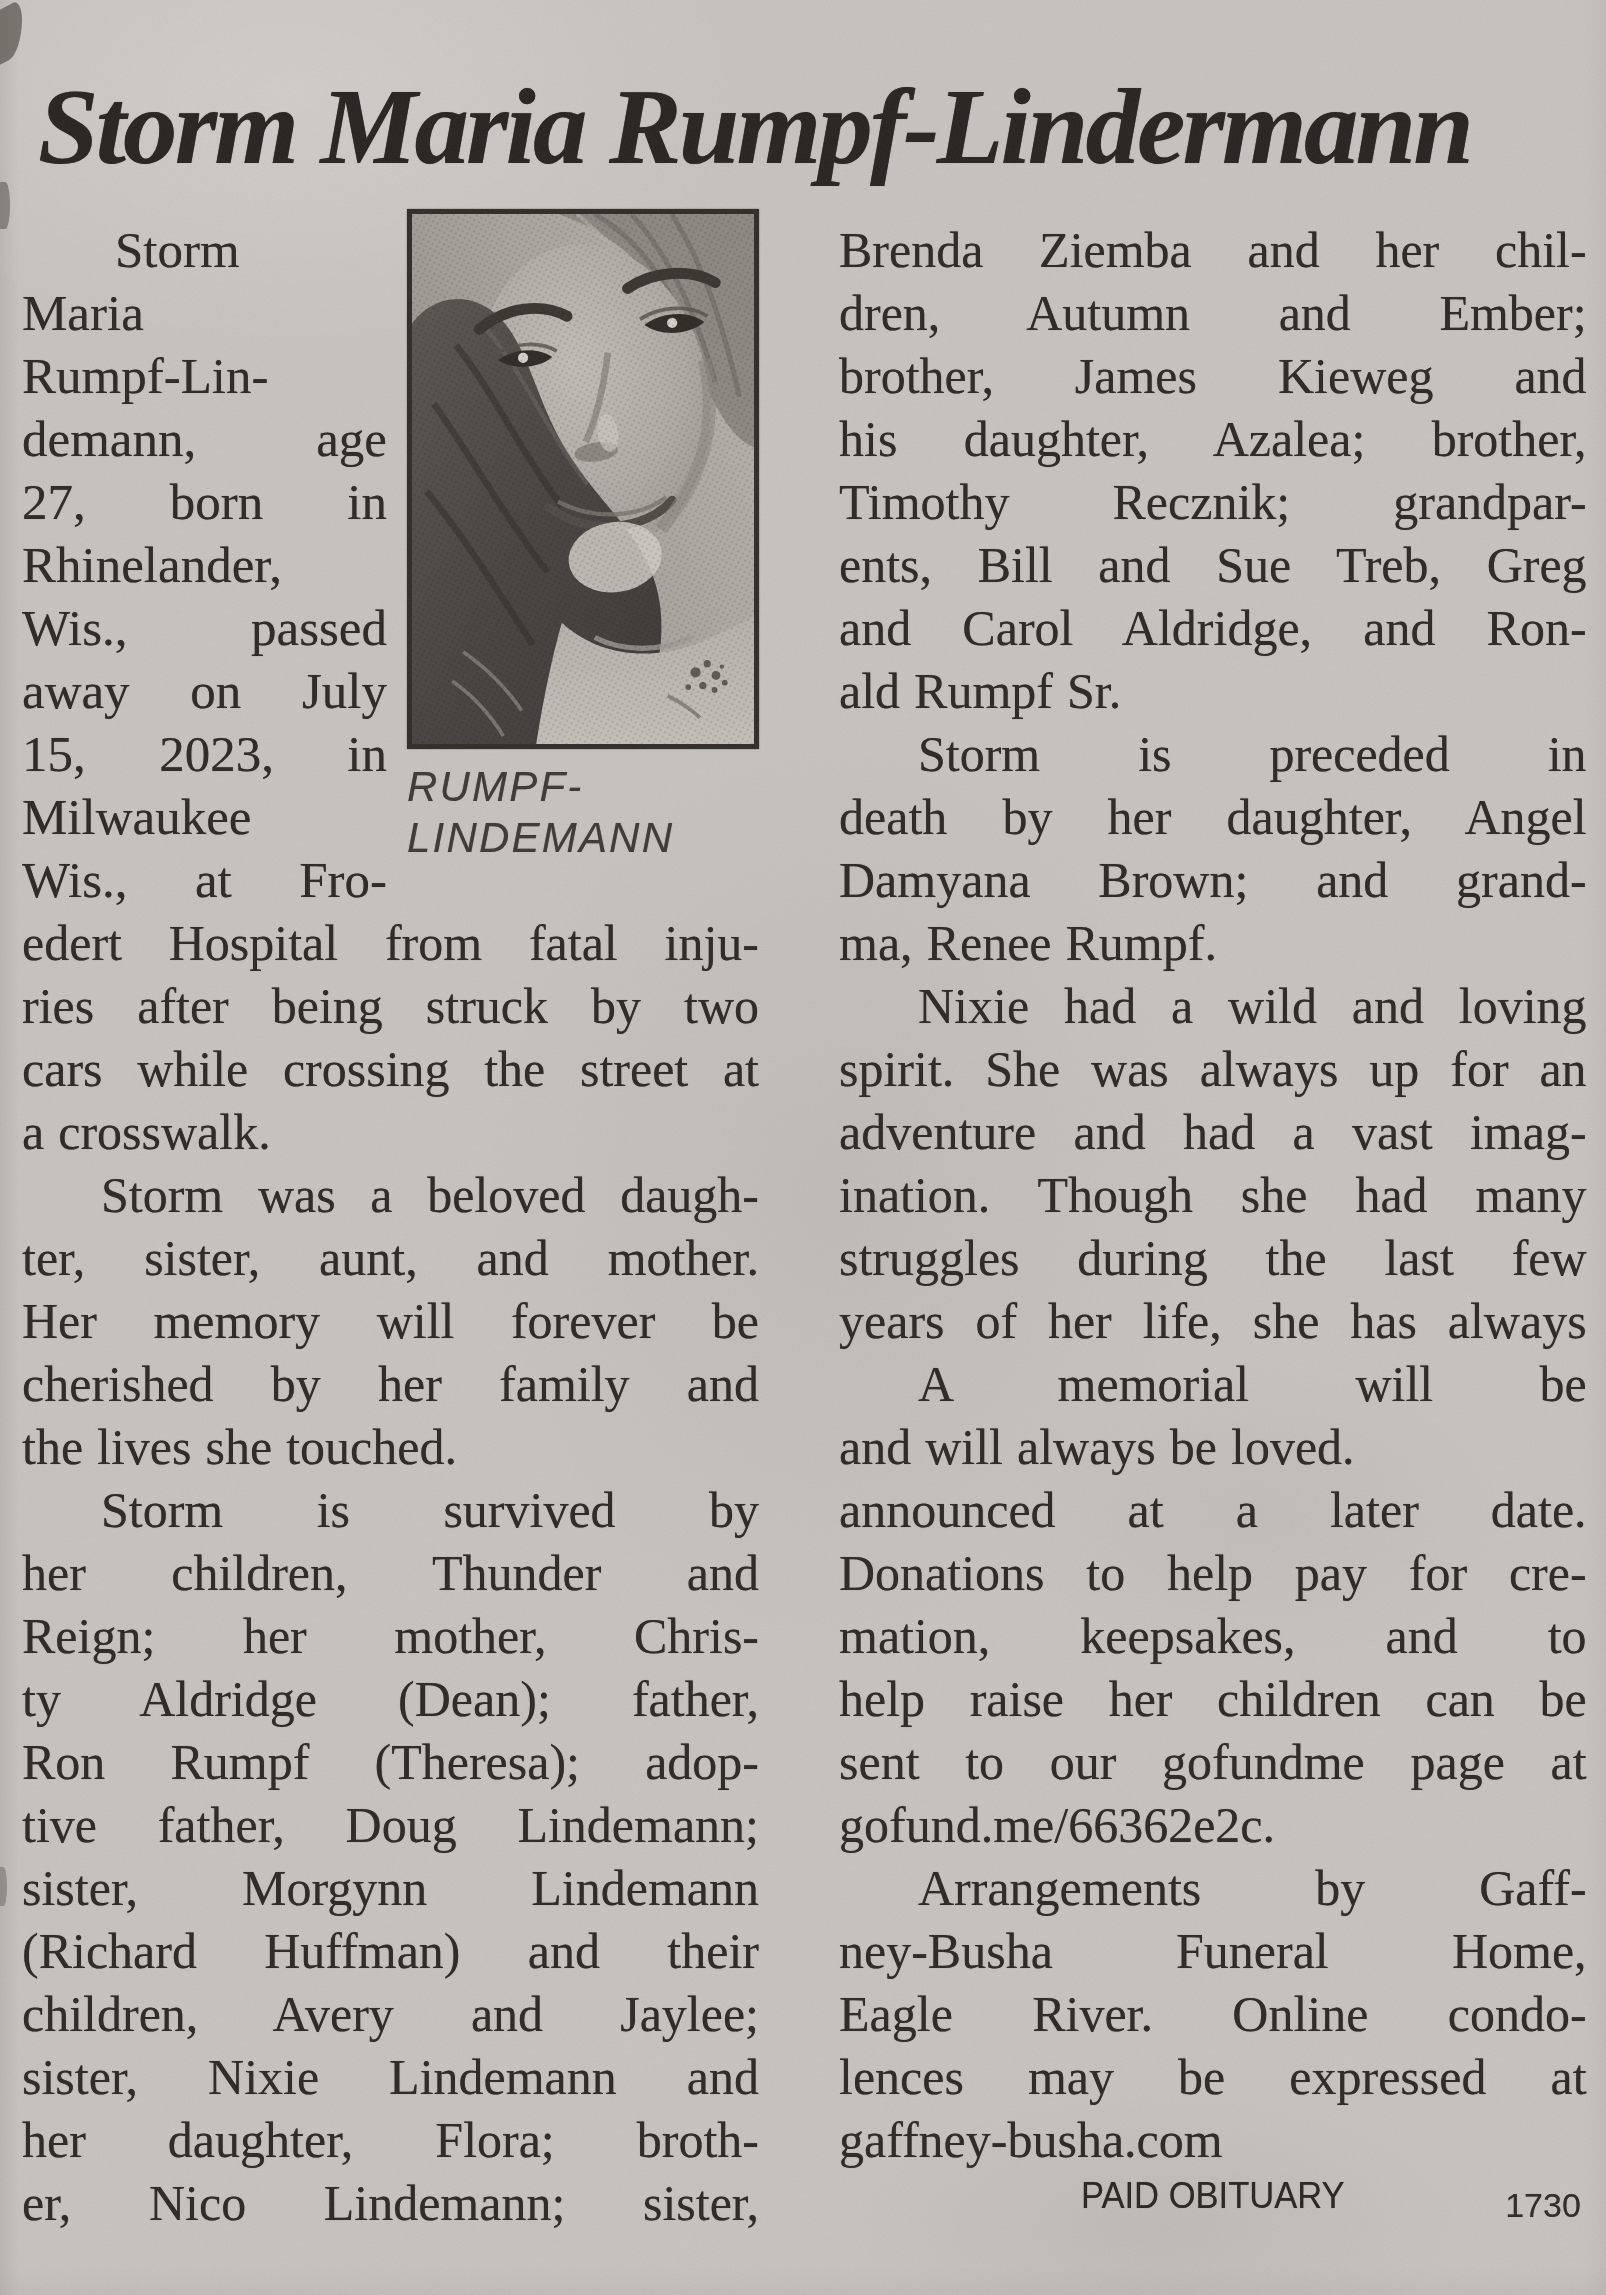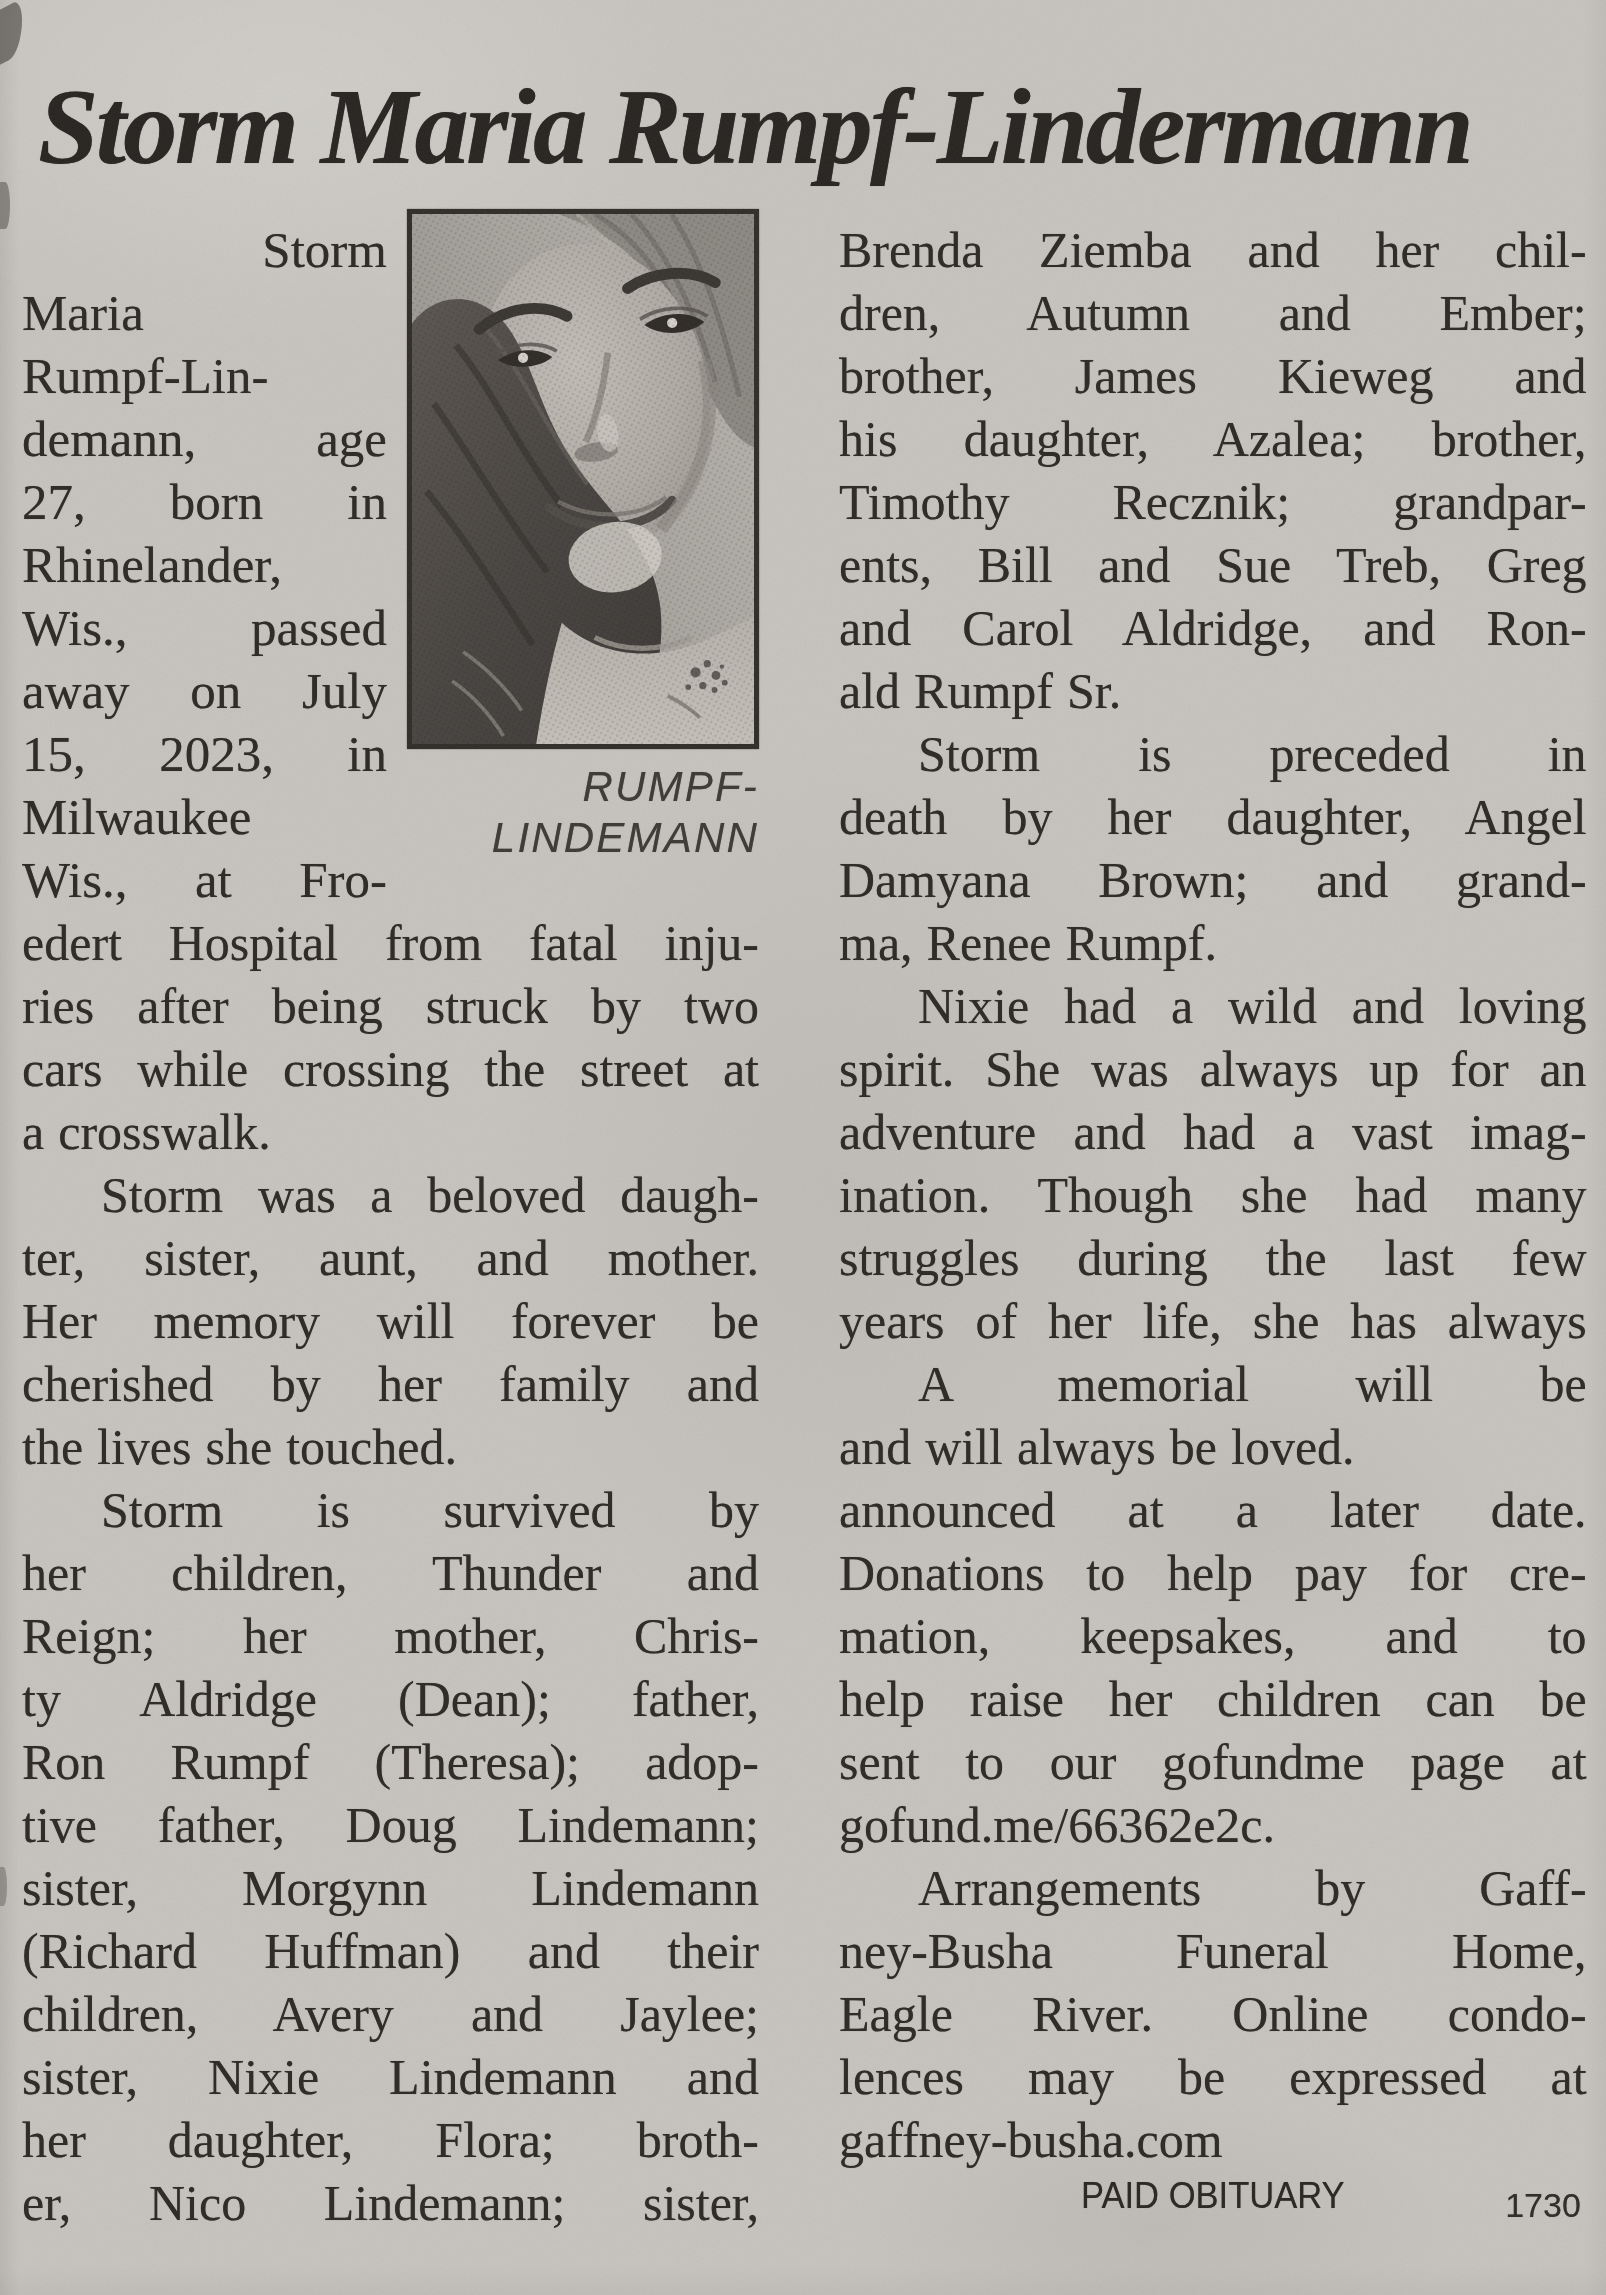--- a/index.html
+++ b/index.html
@@ -54,39 +54,39 @@
   .col-right{width:748px;}
 
   .ln{
     height:63px;line-height:63px;
     font-size:50px;
     overflow:hidden;
     text-shadow:0 0 0.7px rgba(25,22,19,.55);
     word-spacing:1.5px;
   }
   .ln.just{text-align:justify;text-align-last:justify;}
-  .ln.ind{text-indent:79px;text-align:right;}
+  .ln.ind{text-indent:79px;}
   .narrow .ln{font-size:51px;}
   .narrow .ln.ind{text-indent:93px;}
   .narrow{width:365px;}
   .wide{width:737px;}
 
   .photo-wrap{
     position:absolute;left:385px;top:-10.2px;width:352px;z-index:6;
   }
   .photo{
     width:352px;height:540px;
     border:5.1px solid #2f2b27;
     background:#a5a19b;
     box-shadow:0 0 1.5px rgba(30,27,24,.5);
   }
   .photo svg{display:block;width:100%;height:100%;}
   .photo-caption{
     margin-top:11.7px;
-    text-align:right;
+    text-align:left;
     font-family:"Liberation Sans","DejaVu Sans",sans-serif;
     font-style:italic;
     font-size:42px;line-height:51px;
     letter-spacing:2.2px;
     color:var(--caption-ink);
     text-shadow:0 0 0.7px rgba(40,36,32,.5);
   }
 
   .footer-row{
     position:relative;

